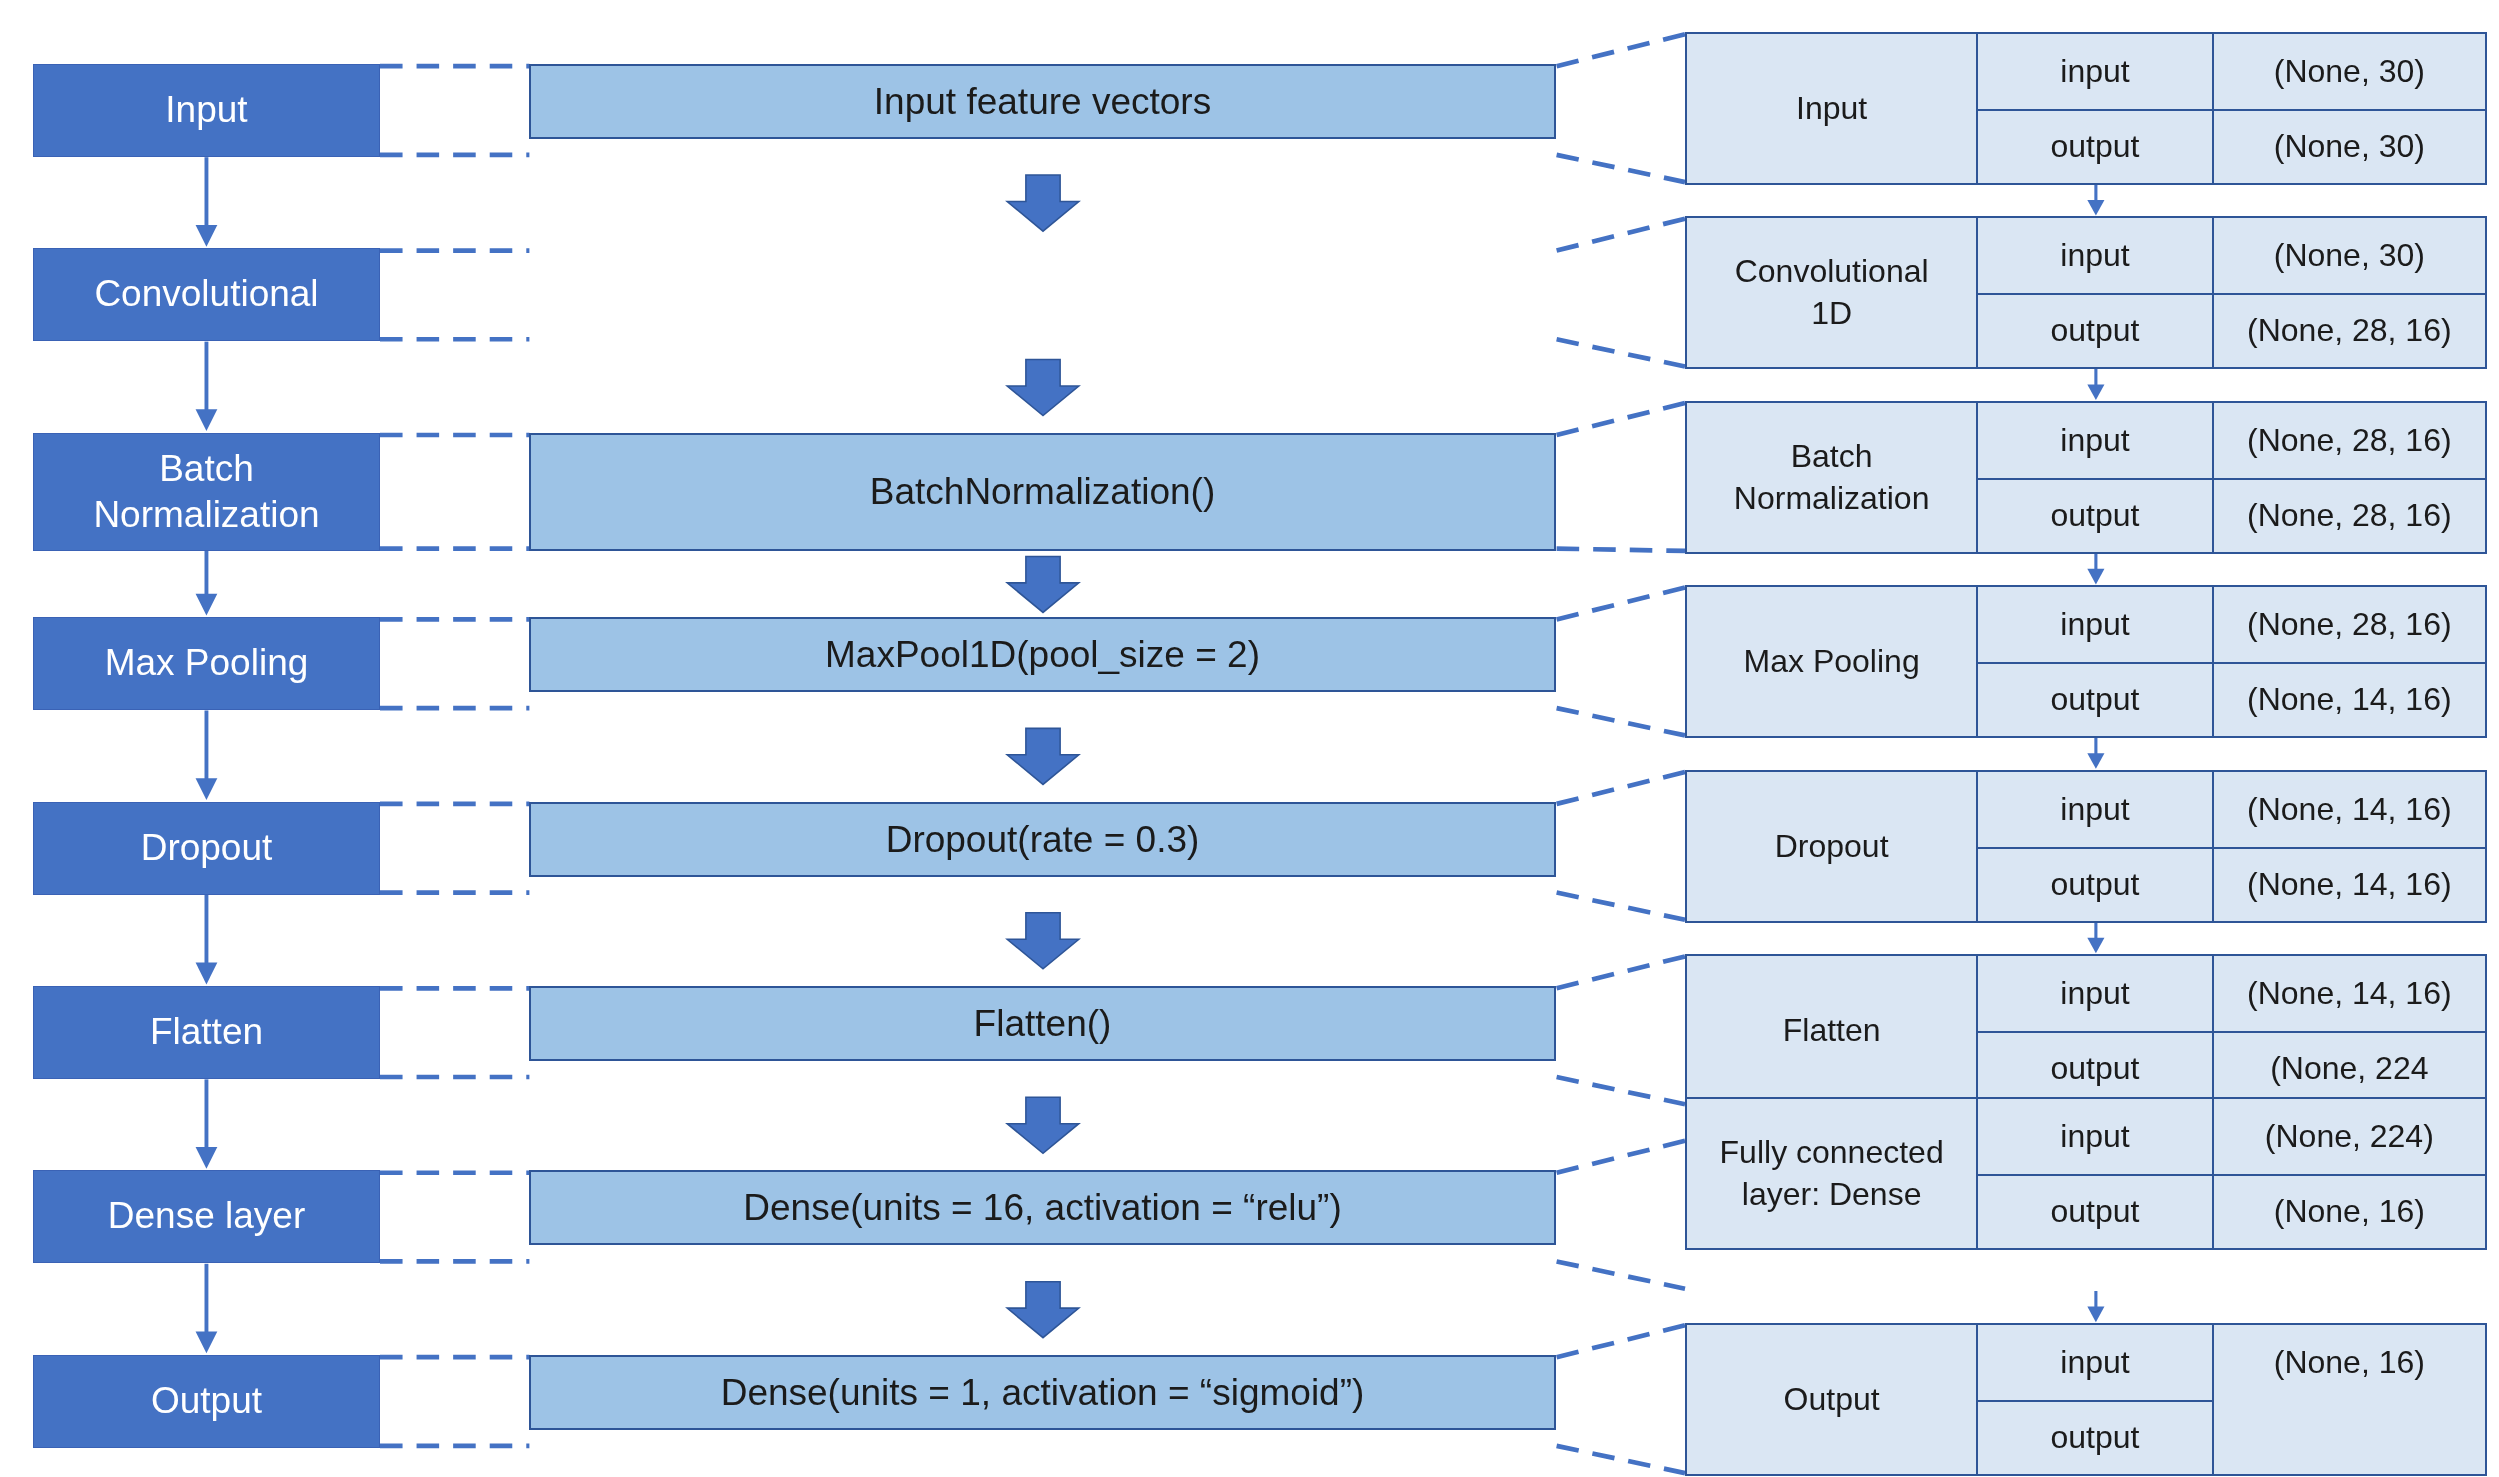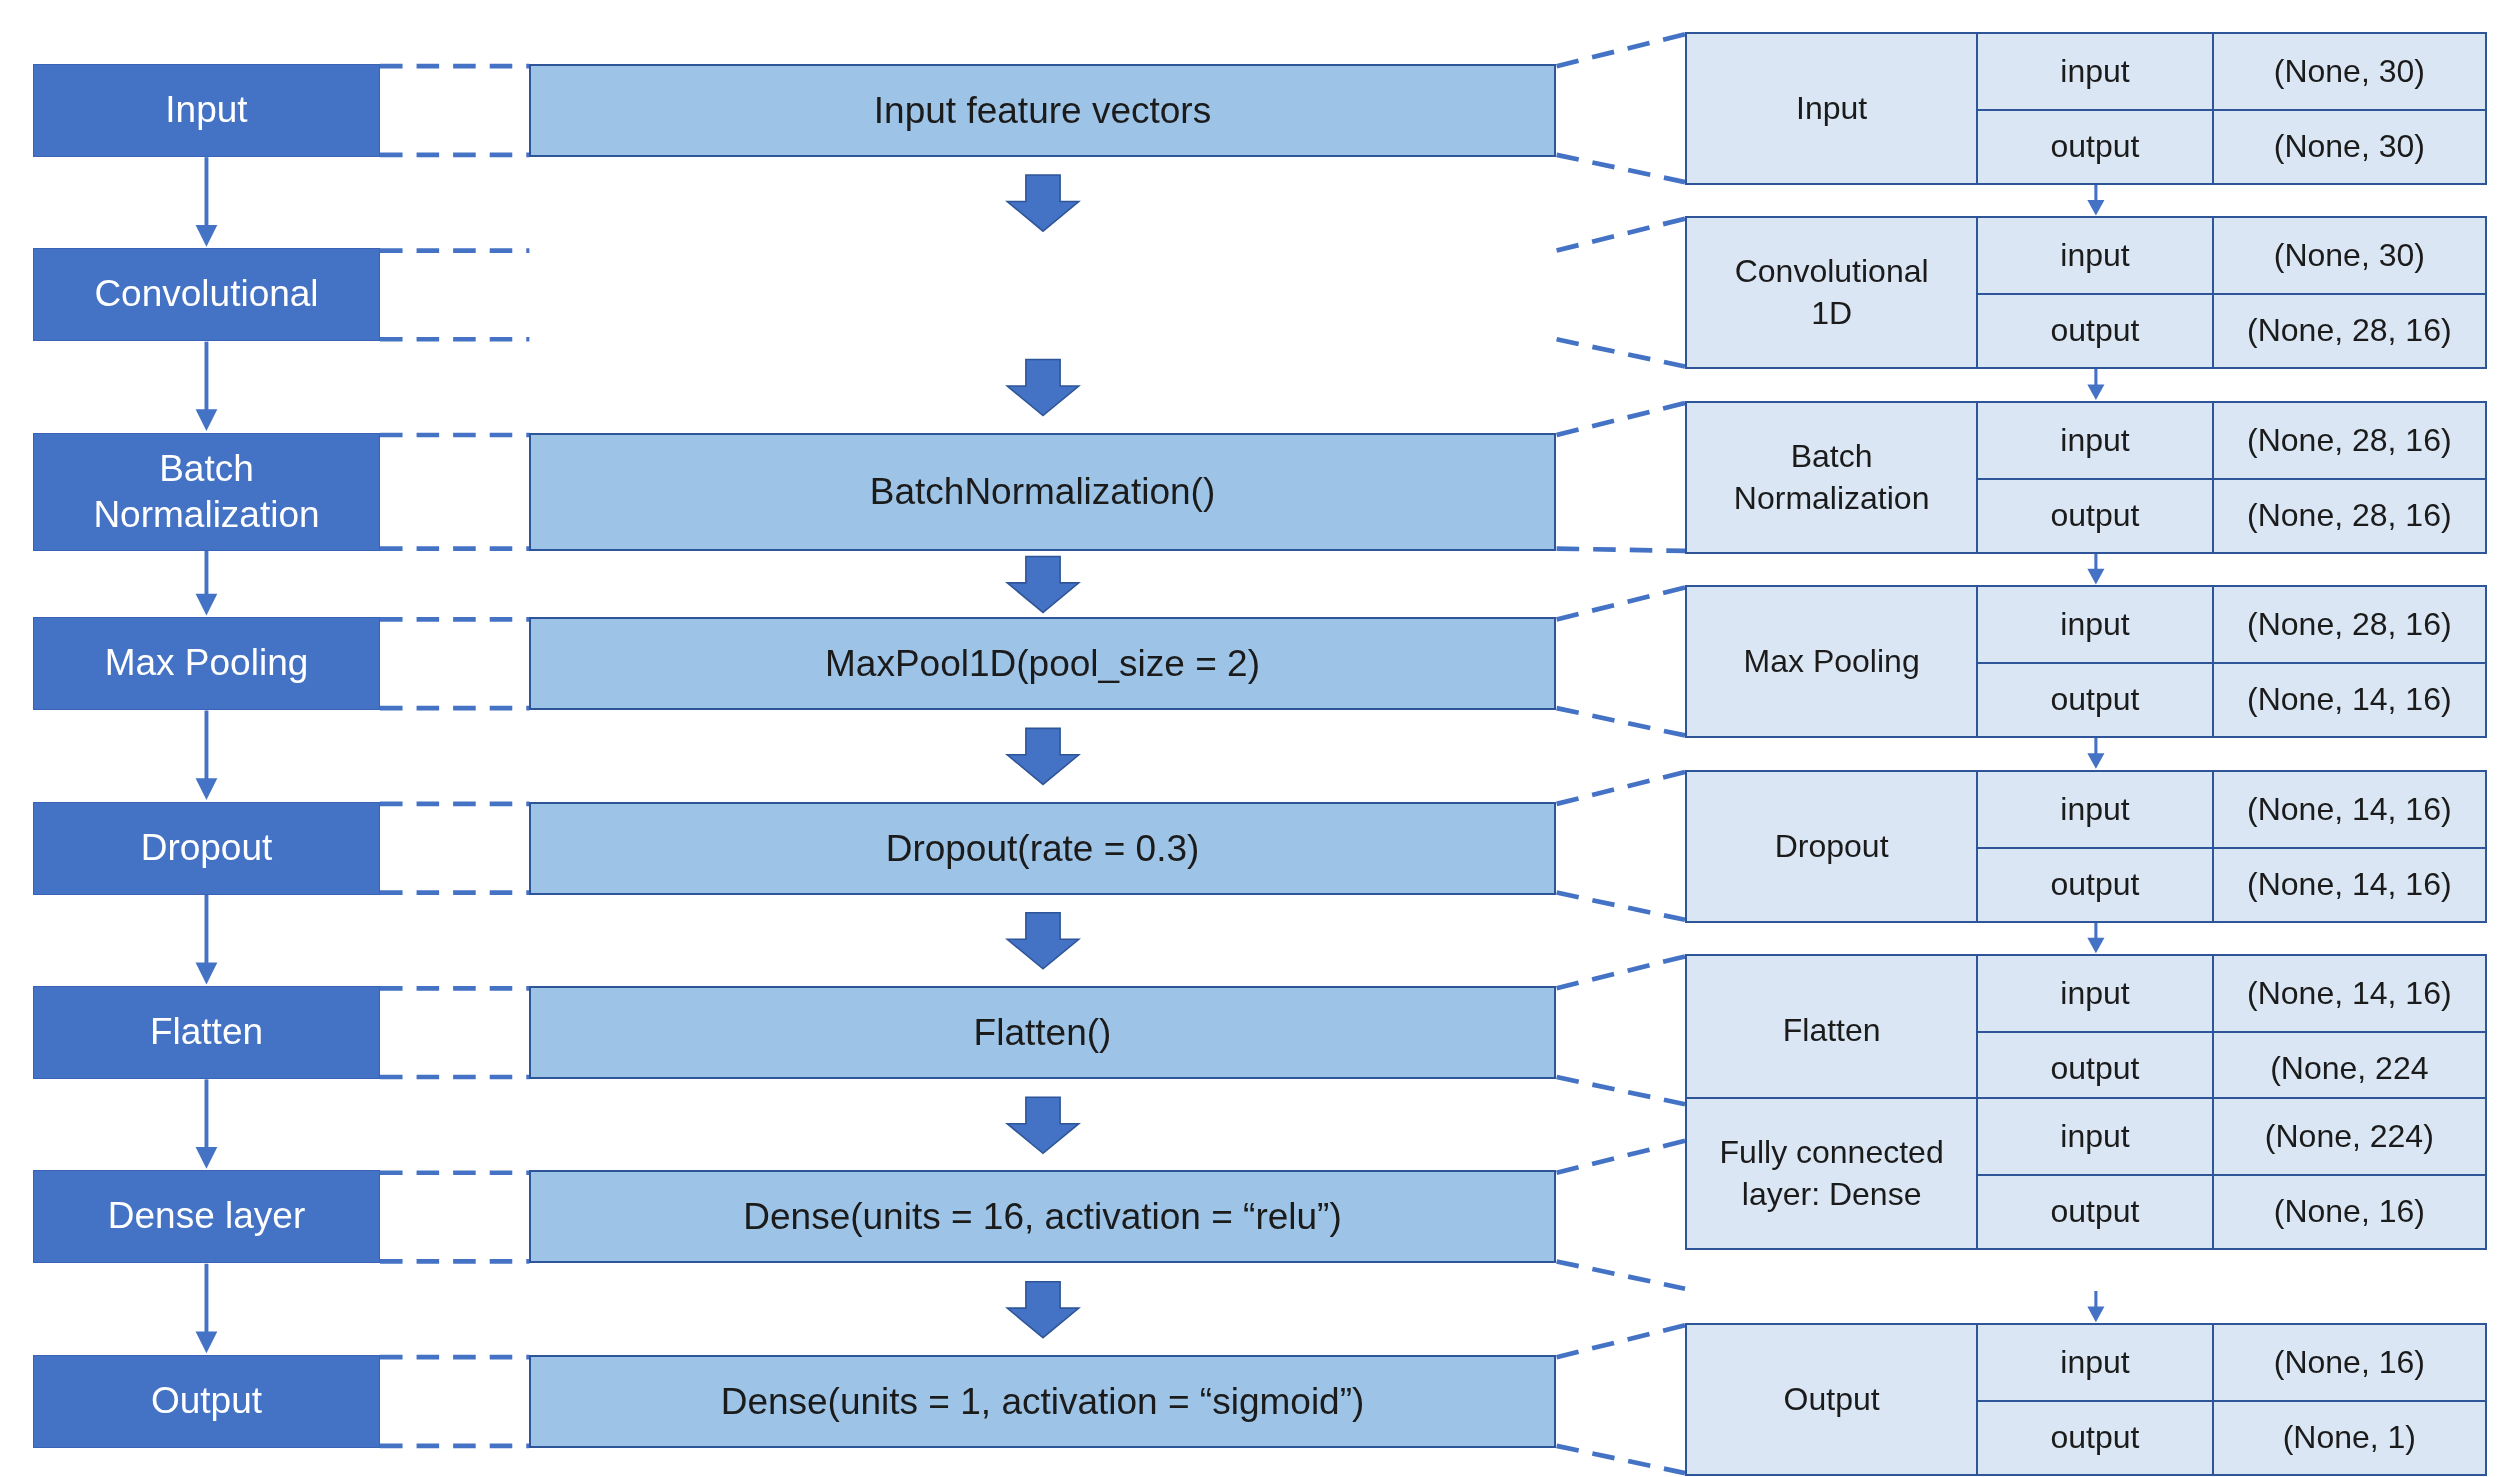--- a/index.html
+++ b/index.html
@@ -11,21 +11,21 @@
     overflow:hidden;
   }
   #overlay{position:absolute;left:0;top:0;width:2500px;height:1477px;z-index:1;}
   .lbox{
     position:absolute;left:33px;width:347px;height:93px;
     background:#4472C4;border:1.6px solid #3a62b5;box-sizing:border-box;
     color:#ffffff;display:flex;align-items:center;justify-content:center;
     font-size:37px;line-height:1.25;text-align:center;padding:0 23px;z-index:2;
   }
   .mbox{
-    position:absolute;left:529px;width:1027px;height:93px;
+    position:absolute;left:529px;width:1027px;height:75px;
     background:#9DC3E6;border:2.3px solid #2E5597;box-sizing:border-box;
     color:#1b1b1b;display:flex;align-items:center;justify-content:center;
     font-size:37px;text-align:center;z-index:2;
   }
   .tall{height:118px;}
   .tbl{
     position:absolute;left:1685px;width:802px;height:153px;
     background:#DAE6F3;border:2.3px solid #2E5597;box-sizing:border-box;
     display:grid;grid-template-columns:36.5% 29.5% 34%;grid-template-rows:1fr 1fr;
     color:#1b1b1b;z-index:2;
@@ -218,16 +218,15 @@
       <span>Output</span>
     </div>
   <div class="mbox bt7">
       <span>Dense(units = 1, activation = “sigmoid”)</span>
     </div>
   <div class="tbl tt7">
     <div class="tname">Output</div>
     <div class="tcell tlabel">input</div>
     <div class="tcell">(None, 16)</div>
     <div class="tcell tlabel orow">output</div>
-    <div class="tcell orow">(None, 1)</div>
   </div>
 </div>
 
 
 </body></html>

